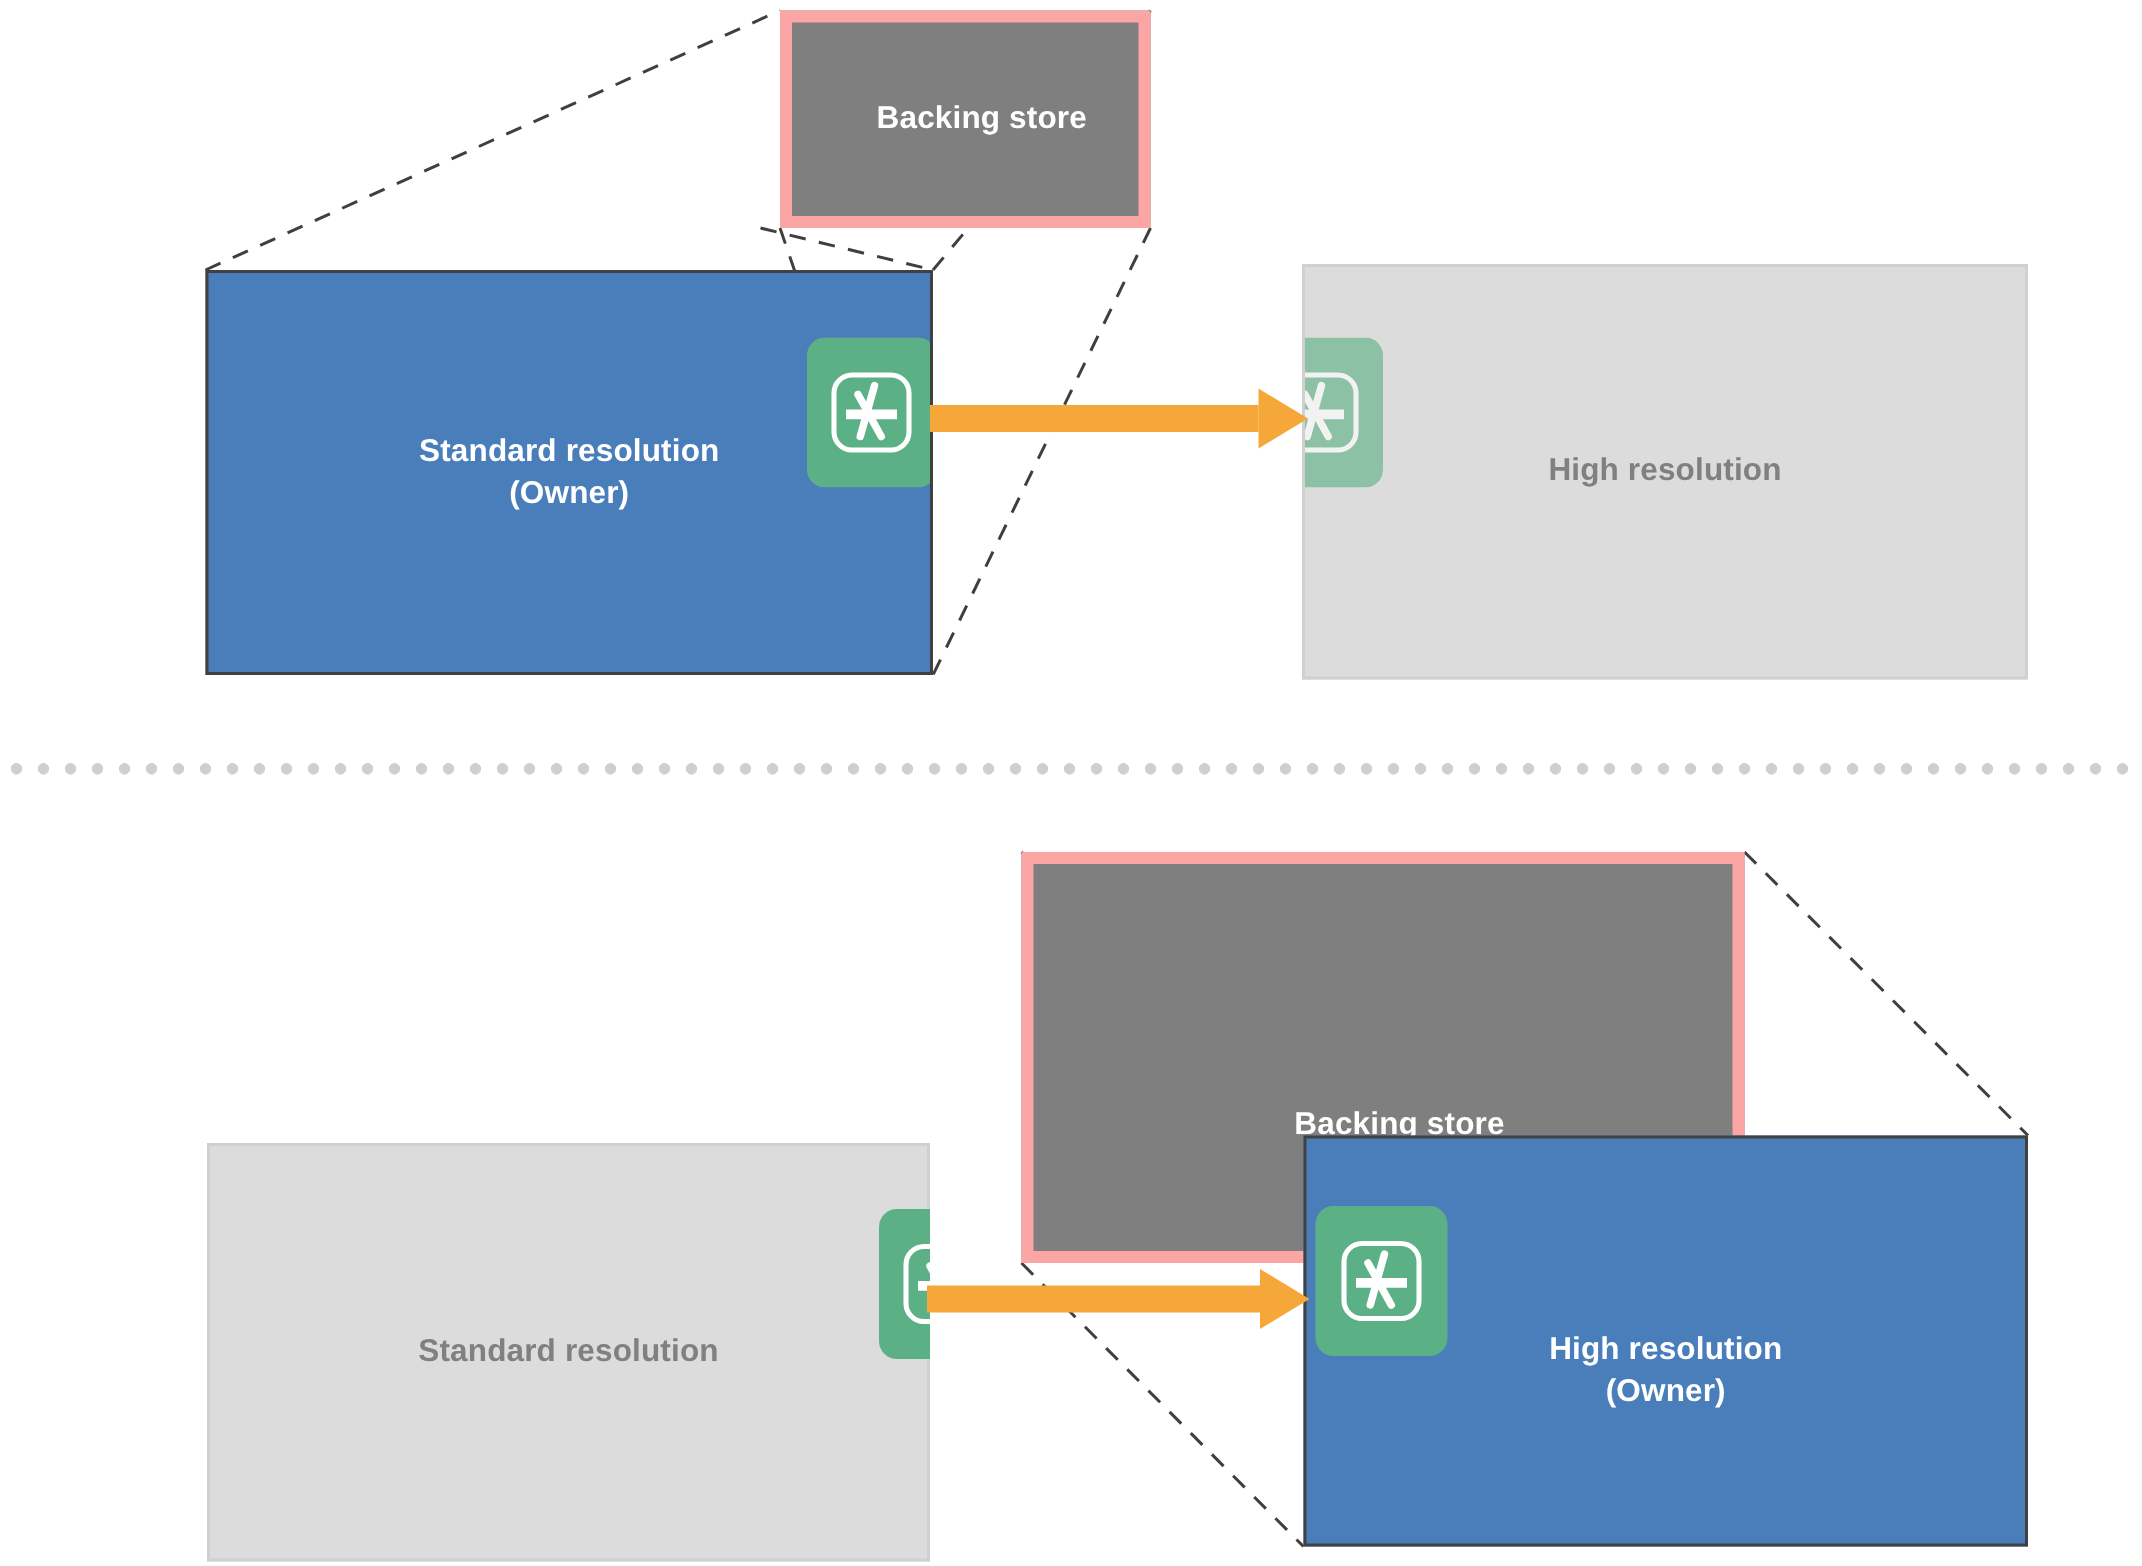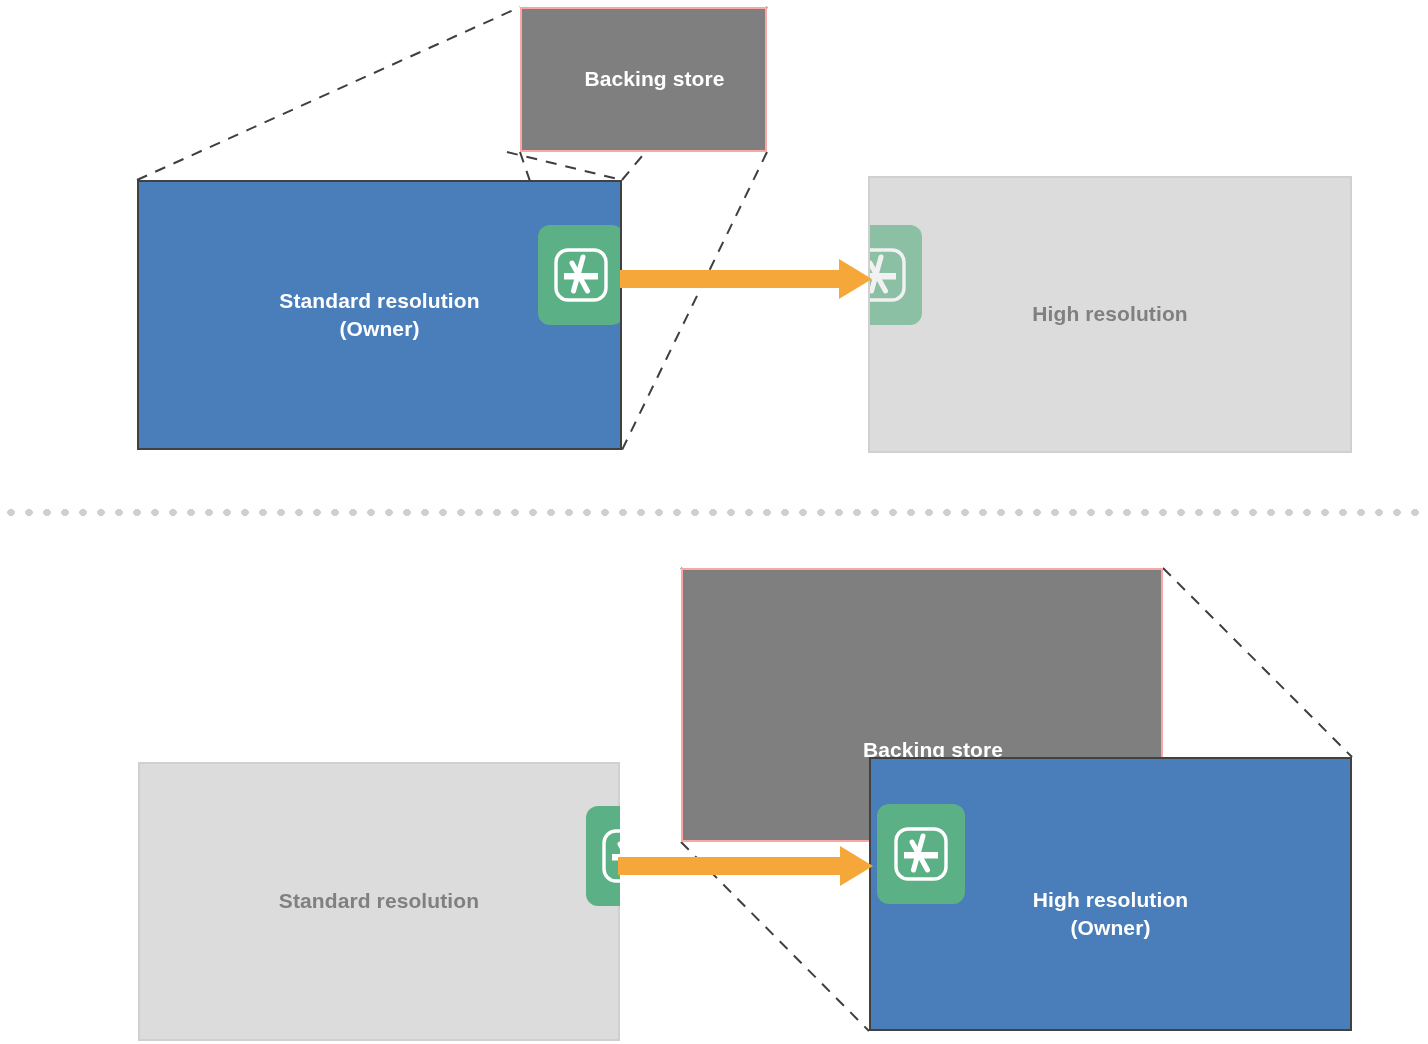--- a/index.html
+++ b/index.html
@@ -35,21 +35,21 @@
     white-space: pre-line;
     letter-spacing: 0.1px;
   }
   .box-blue {
     background: #4a7ebb;
     border: 2px solid #414141;
     color: #ffffff;
   }
   .box-gray-dark {
     background: #7f7f7f;
-    border: 2px solid #fca5a5;
+    border: 8px solid #fca5a5;
     color: #ffffff;
     padding-left: 22px;
   }
   .box-gray-light {
     background: #dcdcdc;
     border: 2px solid #d0d0d0;
     color: #808080;
   }
 
   

